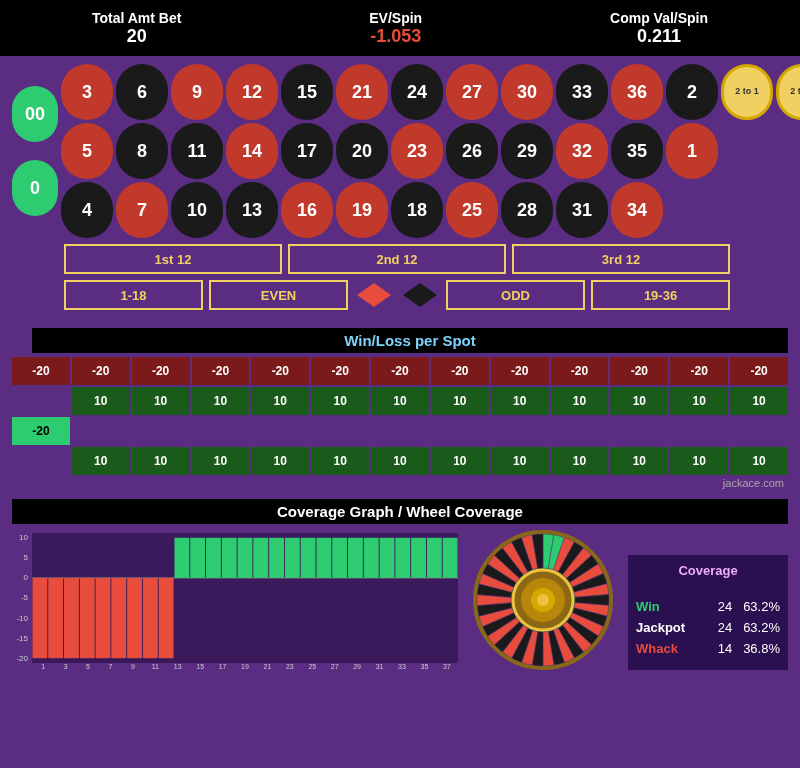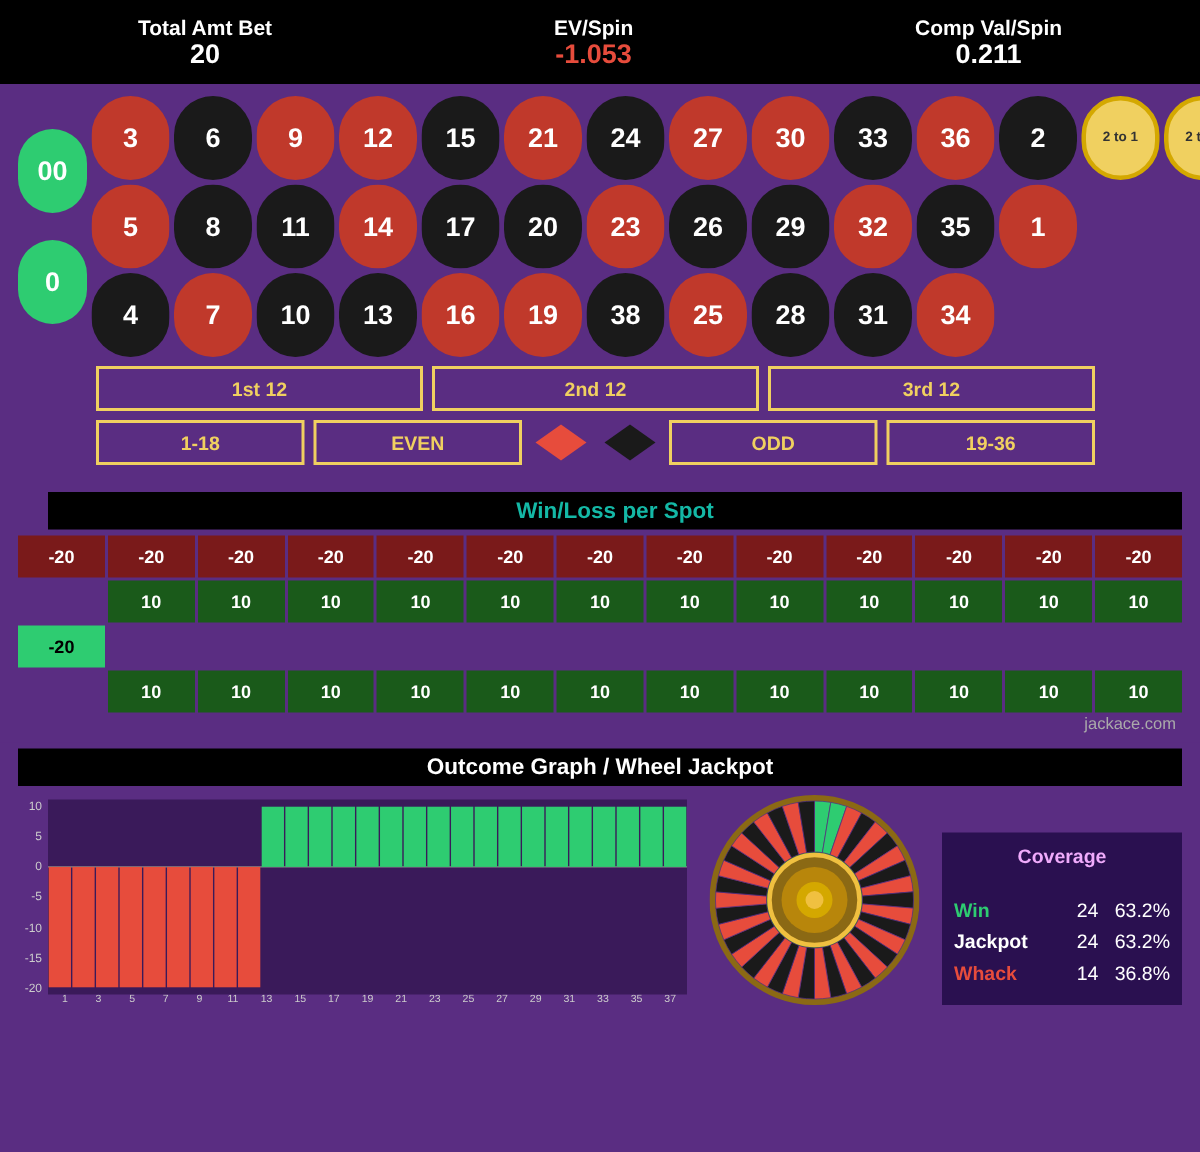--- a/index.html
+++ b/index.html
@@ -201,21 +201,21 @@
 
     
     .win-loss-section {
       background: #5a2d82;
       margin-top: 6px;
       padding: 4px 12px;
     }
 
     .win-loss-header {
       background: #000;
-      color: #14b8a6;
+      color: #7dd3fc;
       text-align: center;
       font-size: 15px;
       font-weight: bold;
       padding: 4px;
       margin-bottom: 4px;
       margin-left: 20px;
     }
 
     .wl-grid {
       display: grid;
@@ -363,21 +363,21 @@
         <div class="num-cell black-bg">29</div>
         <div class="num-cell red-bg">32</div>
         <div class="num-cell black-bg">35</div>
         <div class="num-cell red-bg">1</div>
         <div class="num-cell black-bg">4</div>
         <div class="num-cell red-bg">7</div>
         <div class="num-cell black-bg">10</div>
         <div class="num-cell black-bg">13</div>
         <div class="num-cell red-bg">16</div>
         <div class="num-cell red-bg">19</div>
-        <div class="num-cell black-bg">38</div>
+        <div class="num-cell black-bg">18</div>
         <div class="num-cell red-bg">25</div>
         <div class="num-cell black-bg">28</div>
         <div class="num-cell black-bg">31</div>
         <div class="num-cell red-bg">34</div>
       </div>
 
     <div class="side-col">
       <div class="side-bet">
         <span class="bet-label">2 to 1</span>
       </div>
@@ -469,21 +469,21 @@
       <div class="wl-cell dark-green">10</div>
       <div class="wl-cell dark-green">10</div>
       <div class="wl-cell dark-green">10</div>
       <div class="wl-cell dark-green">10</div>
       <div class="wl-cell dark-green">10</div>
     </div>
   <div class="jackace">jackace.com</div>
 </div>
 
 <div class="outcome-section">
-  <div class="outcome-header">Outcome Graph / Wheel Jackpot</div>
+  <div class="outcome-header">Coverage Graph / Wheel Coverage</div>
   <div class="outcome-body">
 
     <div style="flex:1; position:relative;">
 
       <div style="position:absolute; left:0; top:0; height:130px; display:flex; flex-direction:column; justify-content:space-between; font-size:8px; color:#ccc; z-index:2; width:18px; text-align:right; padding-right:2px;">
         <span>10</span>
         <span>5</span>
         <span>0</span>
         <span>-5</span>
         <span>-10</span>

